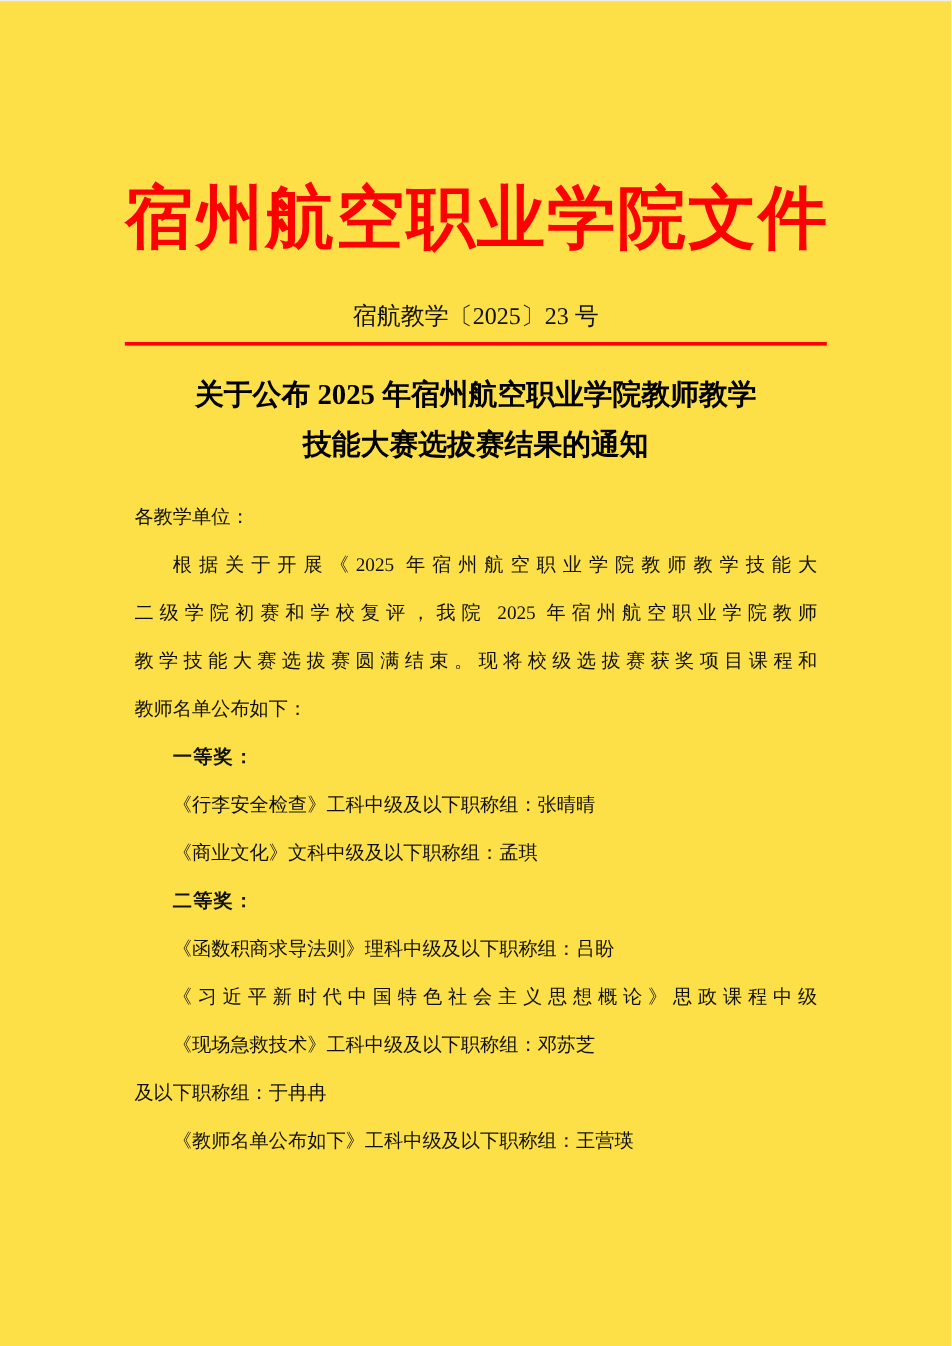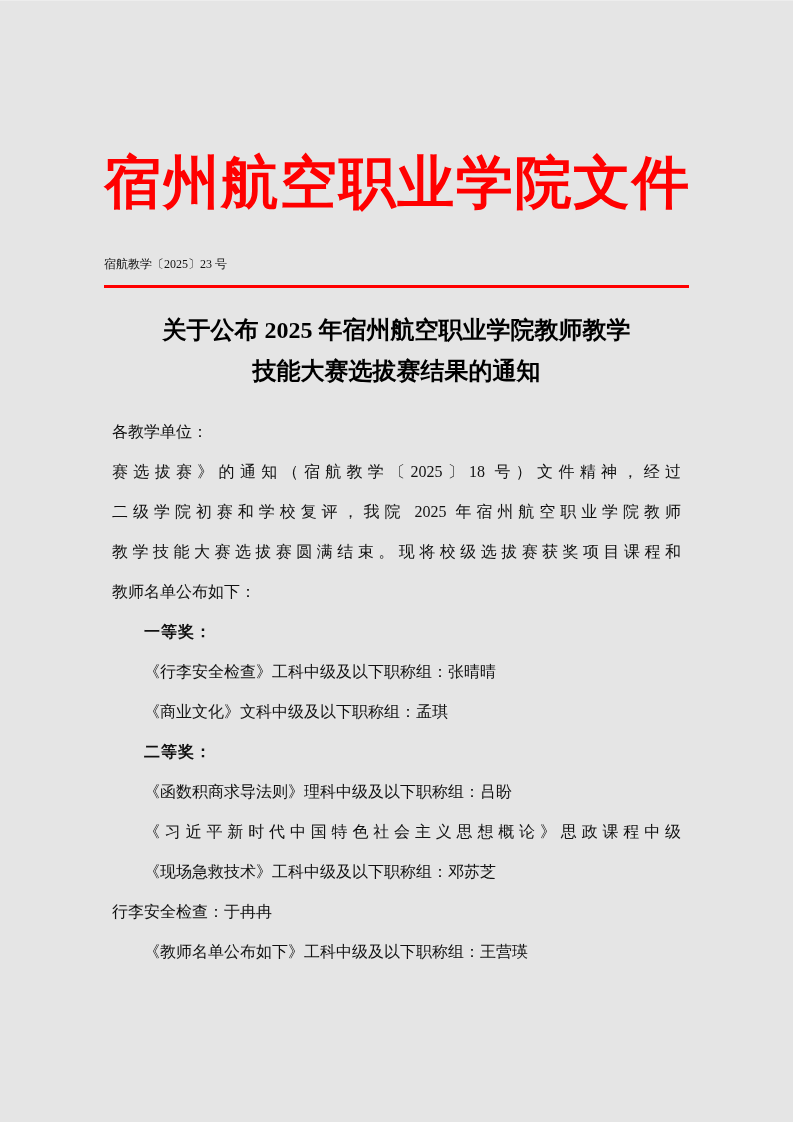--- a/index.html
+++ b/index.html
@@ -5,21 +5,21 @@
   html, body {
     margin: 0;
     padding: 0;
     background: #ffffff;
   }
   .page {
     position: relative;
     width: 793px;
     height: 1122px;
     margin: 0 auto;
-    background: #e5e5e5;
+    background: #fde047;
     border-top: 1px solid #ededed;
     overflow: hidden;
     box-sizing: border-box;
     font-family: "Liberation Serif", "DejaVu Serif", serif;
     color: #1a1a1a;
   }
   .content {
     margin: 0 104px;           
     width: 585px;
   }
@@ -31,22 +31,23 @@
     font-weight: bold;
     color: #ff0000;
     text-align: justify;
     text-align-last: justify;
     letter-spacing: 0;
     white-space: nowrap;
   }
   
   .doc-number {
     margin-top: 34px;
-    font-size: 12px;
+    font-size: 20px;
     line-height: 26px;
+    text-align: center;
     color: #111111;
   }
   
   .red-rule {
     margin-top: 8px;
     height: 3px;
     background: #ff0000;
   }
   
   .notice-title {
@@ -93,29 +94,29 @@
 
     <div class="red-rule"></div>
 
     <div class="notice-title">
       <div>关于公布 2025 年宿州航空职业学院教师教学</div>
       <div>技能大赛选拔赛结果的通知</div>
     </div>
 
     <div class="body-text">
       <div class="line">各教学单位：</div>
-      <div class="line fill">赛选拔赛》的通知（宿航教学〔2025〕18 号）文件精神，经过</div>
+      <div class="line indent fill">根据关于开展《2025 年宿州航空职业学院教师教学技能大</div>
       <div class="line fill">二级学院初赛和学校复评，我院 2025 年宿州航空职业学院教师</div>
       <div class="line fill">教学技能大赛选拔赛圆满结束。现将校级选拔赛获奖项目课程和</div>
       <div class="line">教师名单公布如下：</div>
       <div class="line indent tier">一等奖：</div>
       <div class="line indent">《行李安全检查》工科中级及以下职称组：张晴晴</div>
       <div class="line indent">《商业文化》文科中级及以下职称组：孟琪</div>
       <div class="line indent tier">二等奖：</div>
       <div class="line indent">《函数积商求导法则》理科中级及以下职称组：吕盼</div>
       <div class="line indent fill">《习近平新时代中国特色社会主义思想概论》思政课程中级</div>
       <div class="line indent">《现场急救技术》工科中级及以下职称组：邓苏芝</div>
-      <div class="line">行李安全检查：于冉冉</div>
+      <div class="line">及以下职称组：于冉冉</div>
       <div class="line indent">《教师名单公布如下》工科中级及以下职称组：王营瑛</div>
     </div>
 
   </div>
 </div>
 
 </body></html>

